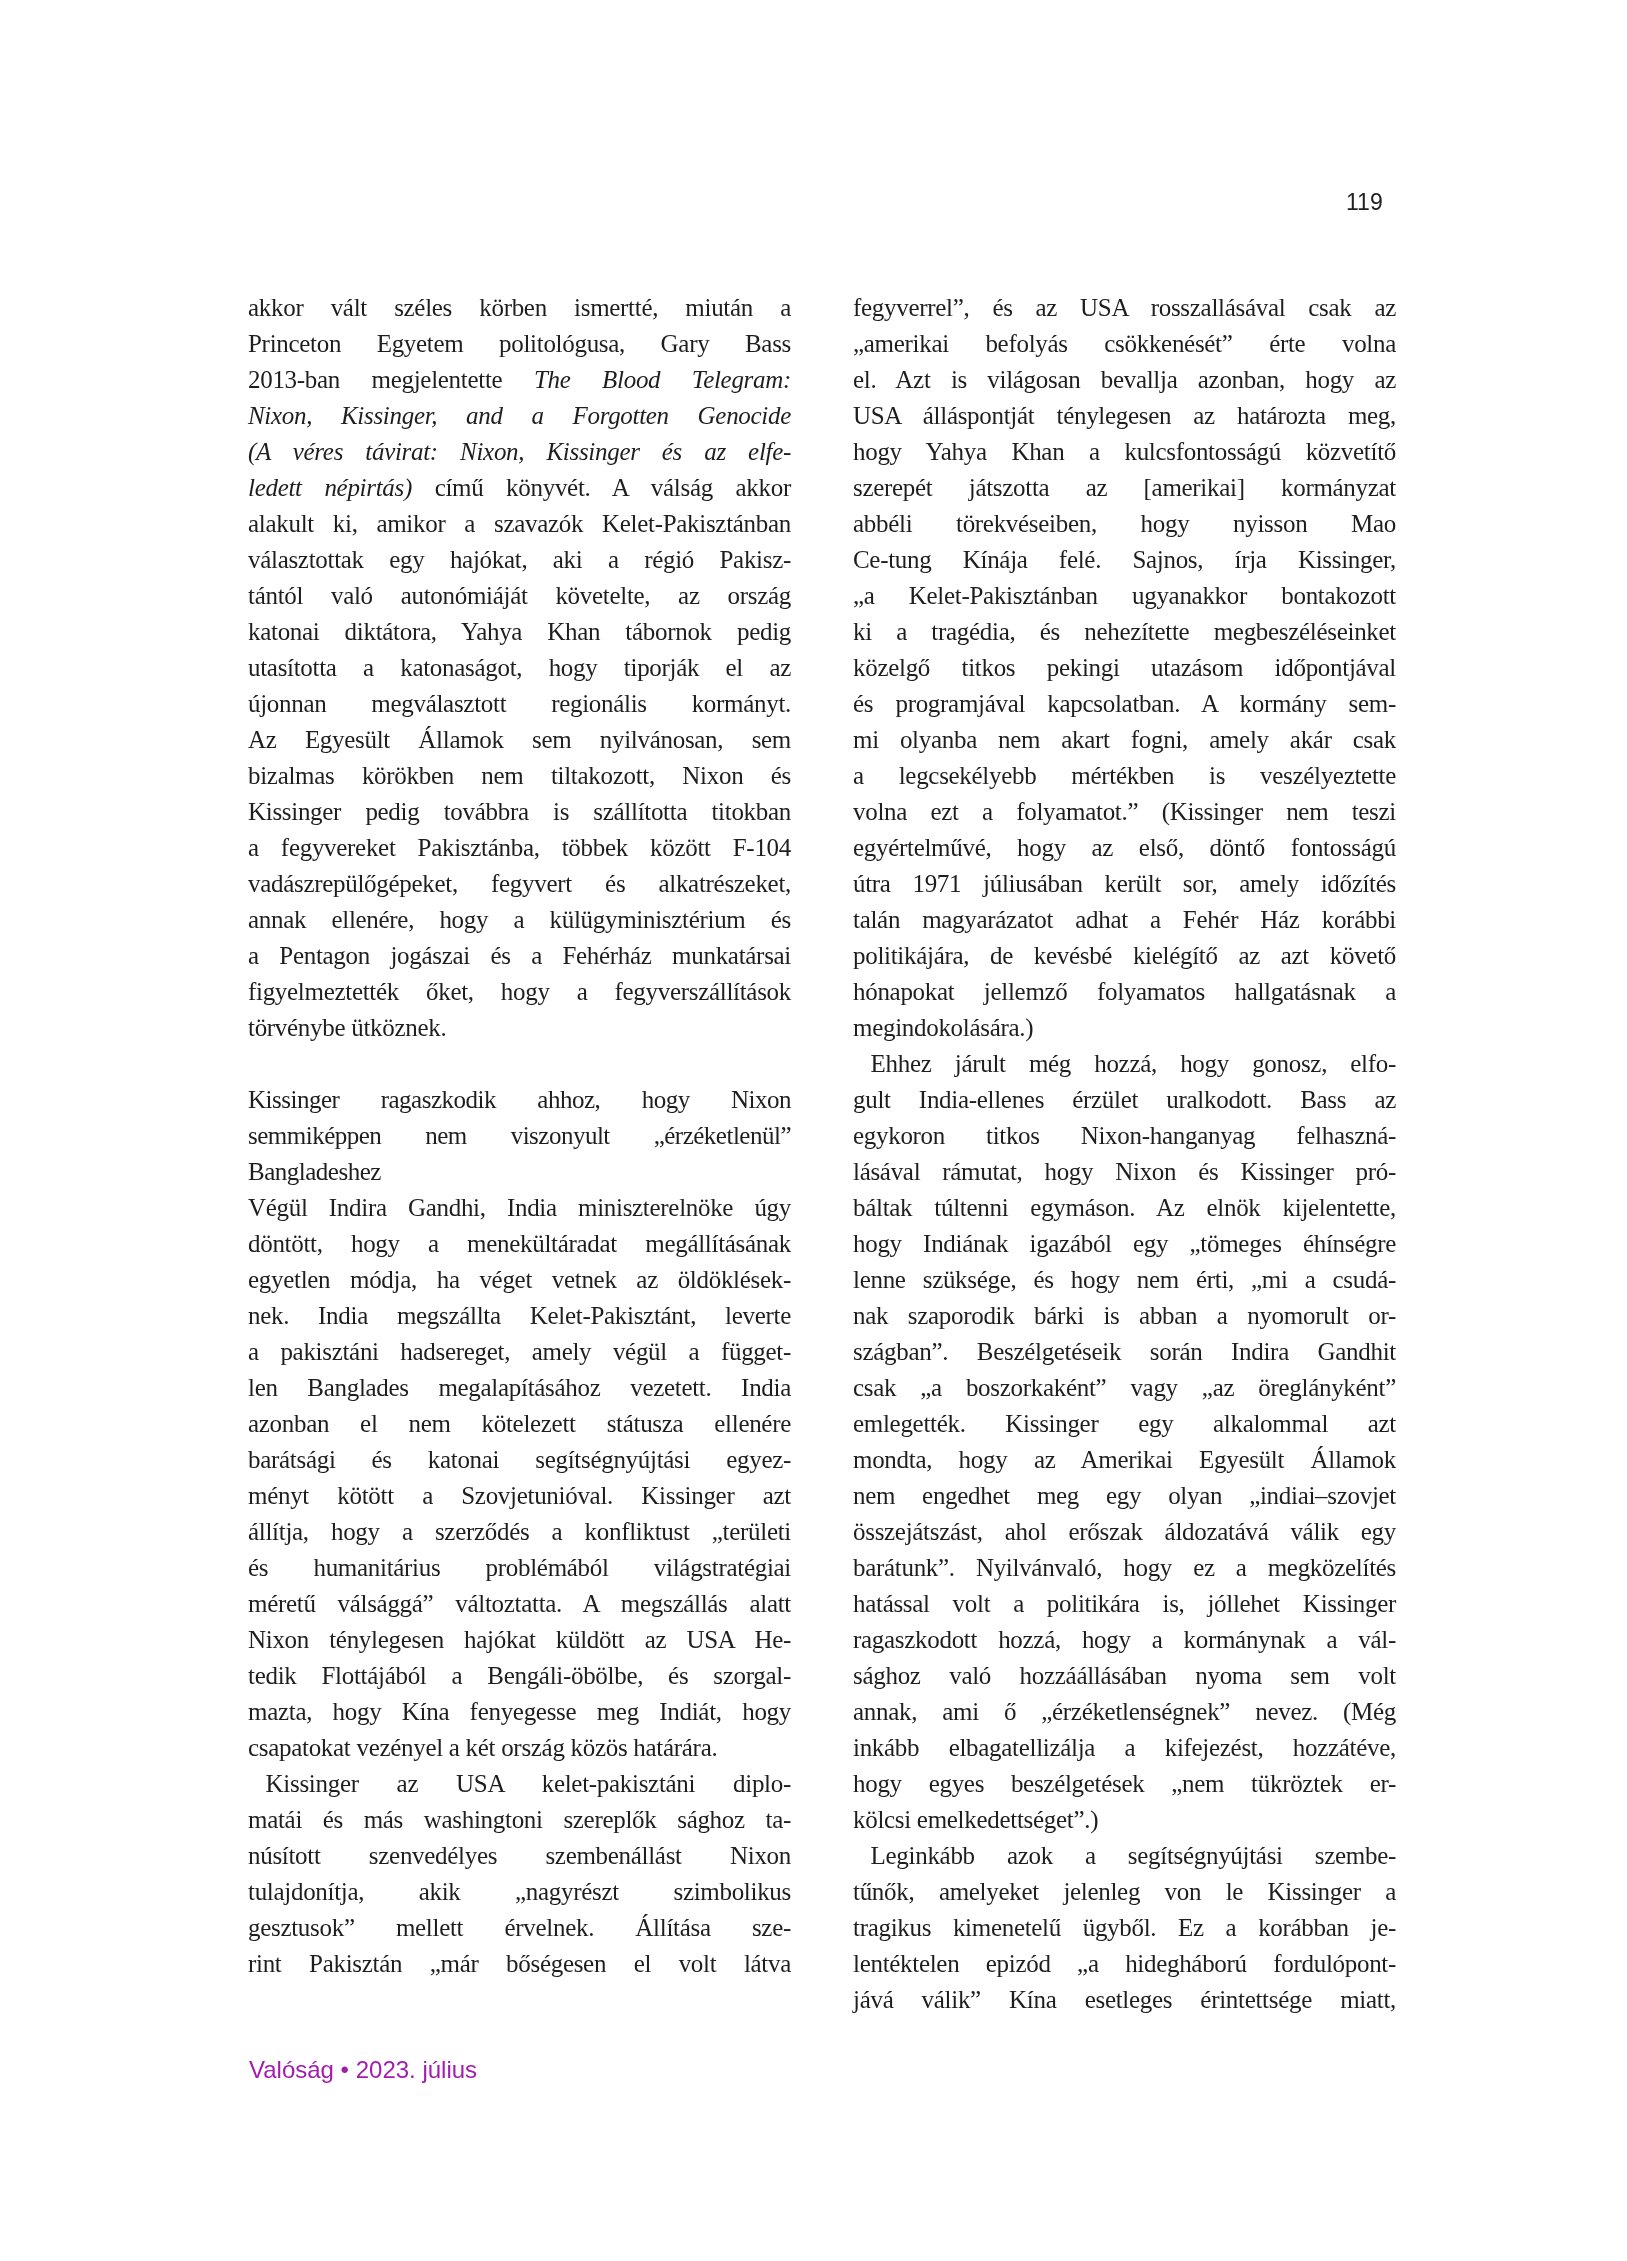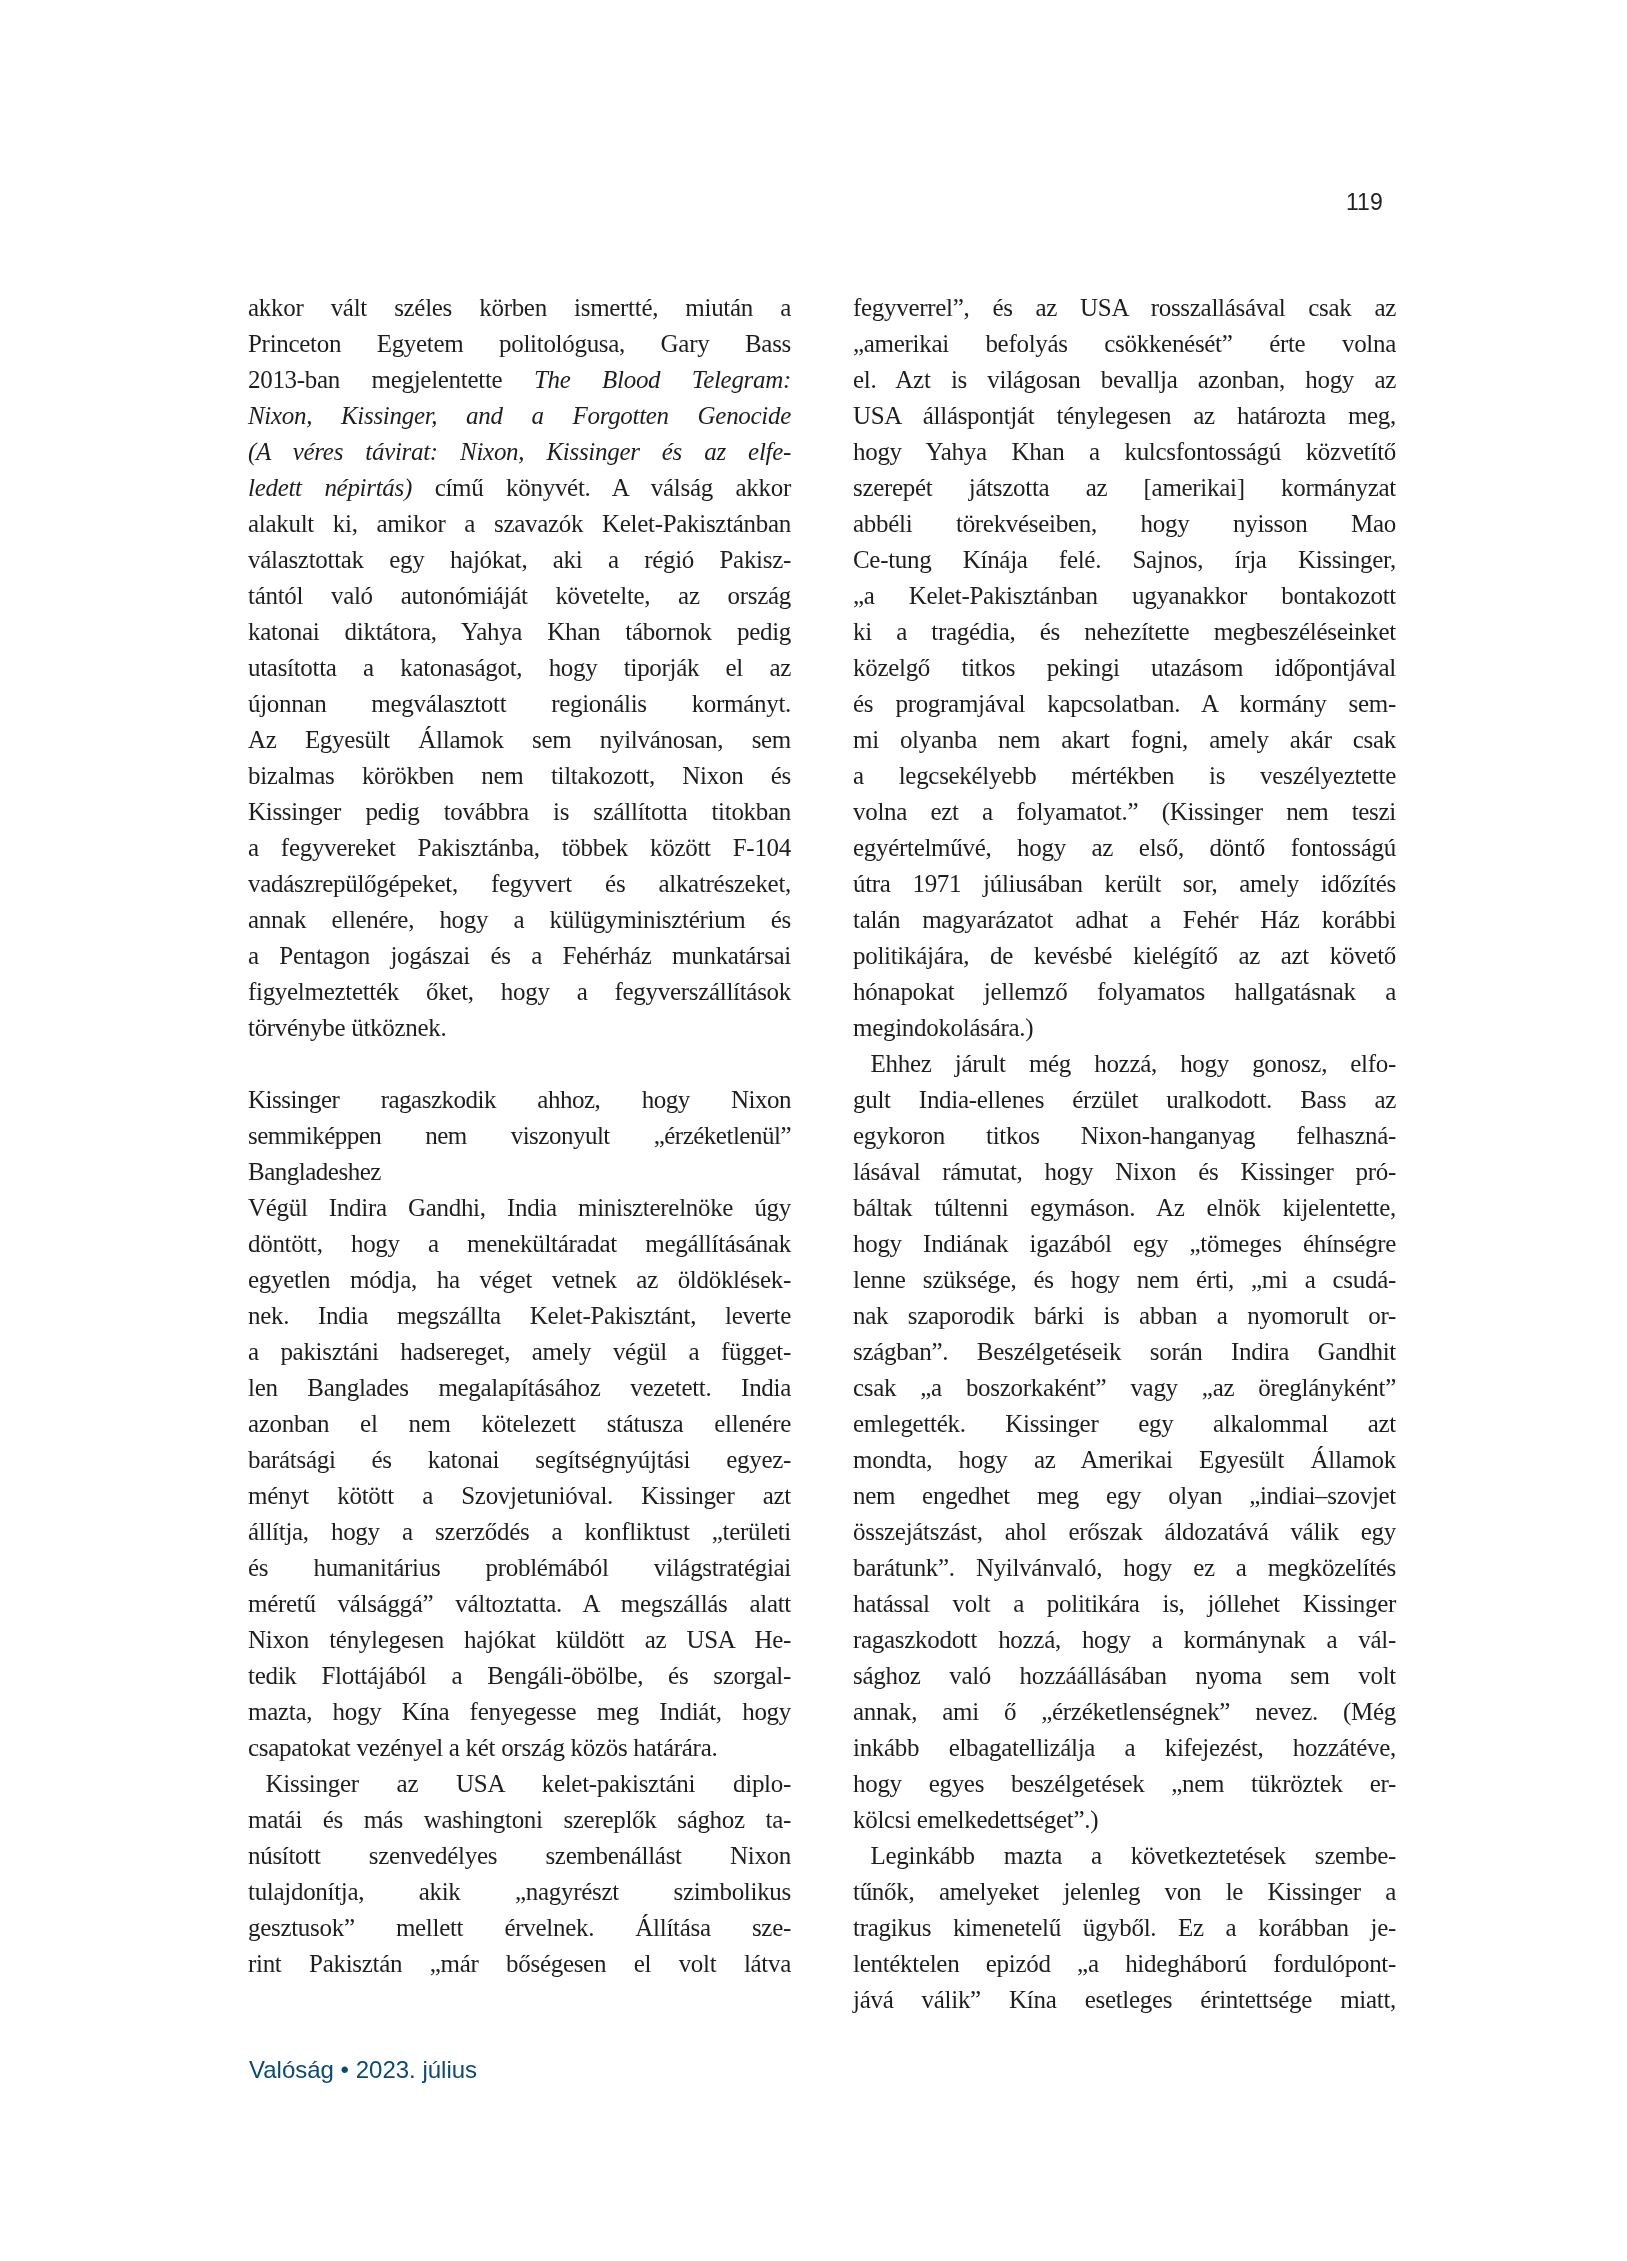--- a/index.html
+++ b/index.html
@@ -22,21 +22,21 @@
     letter-spacing: -0.3px;
   }
   .line.last { text-align-last: left; }
   .line.indent { padding-left: 17.6px; }
   .blank { display: block; height: 36px; }
   .heading .line { font-weight: normal; letter-spacing: -0.5px; }
   em { font-style: italic; }
   .footer {
     position: absolute; left: 249px; top: 2056px;
     font-family: "Liberation Sans", sans-serif; font-size: 24px; line-height: 27.6px;
-    color: #0c4a6e;
+    color: #a21caf;
   }
 </style>
 </head>
 <body>
 
 <div class="page-number">119</div>
 
 <div class="column col-left">
   <div>
     <span class="line">akkor vált széles körben ismertté, miután a</span>
@@ -137,21 +137,21 @@
       <span class="line">barátunk”. Nyilvánvaló, hogy ez a megközelítés</span>
       <span class="line">hatással volt a politikára is, jóllehet Kissinger</span>
       <span class="line">ragaszkodott hozzá, hogy a kormánynak a vál-</span>
       <span class="line">sághoz való hozzáállásában nyoma sem volt</span>
       <span class="line">annak, ami ő „érzéketlenségnek” nevez. (Még</span>
       <span class="line">inkább elbagatellizálja a kifejezést, hozzátéve,</span>
       <span class="line">hogy egyes beszélgetések „nem tükröztek er-</span>
       <span class="line last">kölcsi emelkedettséget”.)</span>
     </div>
   <div class="lines">
-      <span class="line indent">Leginkább mazta a következtetések szembe-</span>
+      <span class="line indent">Leginkább azok a segítségnyújtási szembe-</span>
       <span class="line">tűnők, amelyeket jelenleg von le Kissinger a</span>
       <span class="line">tragikus kimenetelű ügyből. Ez a korábban je-</span>
       <span class="line">lentéktelen epizód „a hidegháború fordulópont-</span>
       <span class="line">jává válik” Kína esetleges érintettsége miatt,</span>
     </div>
 </div>
 
 <div class="footer">Valóság • 2023. július</div>
 
 

